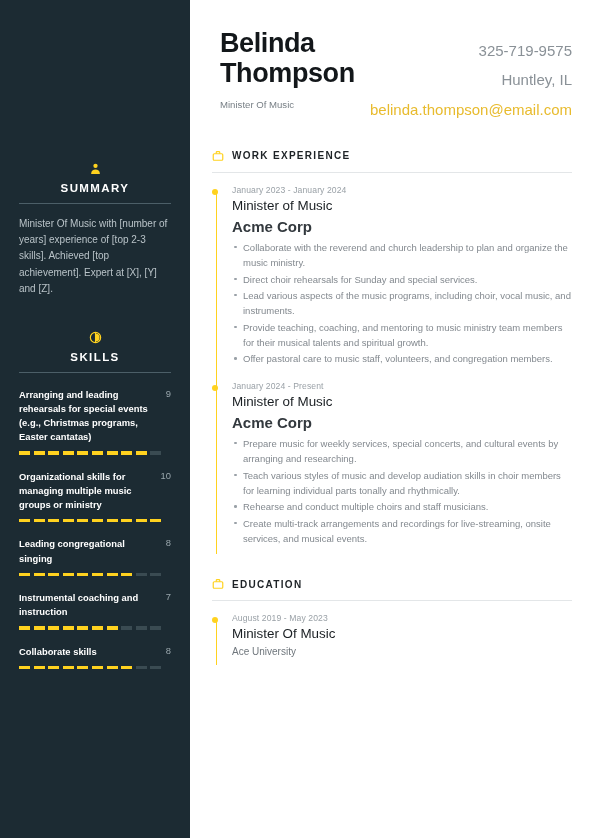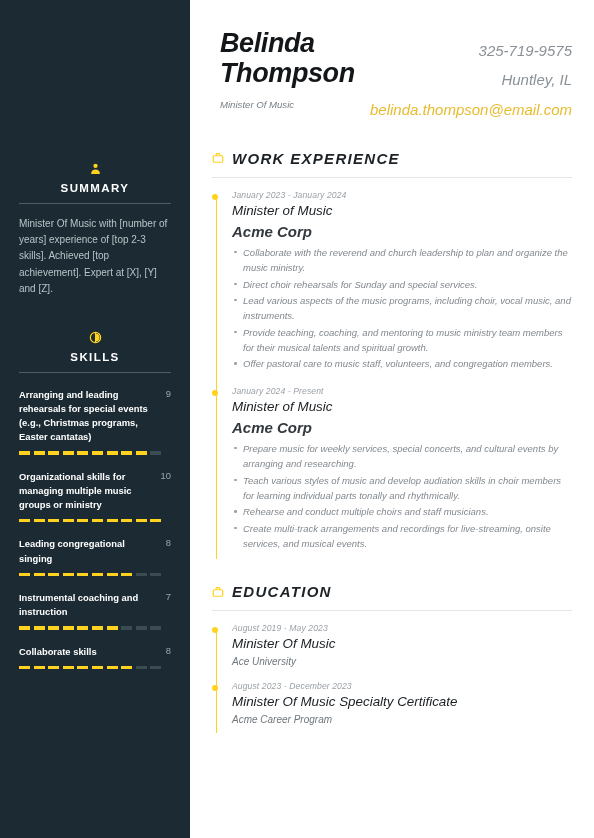--- a/index.html
+++ b/index.html
@@ -40,37 +40,37 @@
   .skill-name {
     color: #ffffff; font-size: 9.4px; font-weight: bold; line-height: 1.5;
     flex: 1 1 auto;
   }
   .skill-val { color: #9aa7ad; font-size: 9.4px; flex: 0 0 auto; padding-left: 2px; }
   .dashes { display: flex; gap: 3.6px; margin-top: 7px; }
   .dash { width: 11px; height: 3.4px; background: #3a4b52; border-radius: 0; }
   .dash.on { background: #ffd21f; }
 
   
-  .main { flex: 1 1 auto; height: 810px; padding: 22px 22px 0 22px; background:#fff;font-style:italic; }
+  .main { flex: 1 1 auto; height: 810px; padding: 22px 22px 0 22px; background:#fff; }
 
   .hdr { display: flex; justify-content: space-between; align-items: flex-start; padding: 0 0 0 8px; }
   .hdr-left { padding-top: 6px; }
   .name {
     font-size: 27px; font-weight: bold; color: #13171a;
     line-height: 1.12; letter-spacing: -0.4px;
   }
   .role { font-size: 9.6px; color: #777f85; margin-top: 11px; }
   .hdr-right { text-align: right; padding-top: 14px; }
   .hdr-right div { font-size: 15px; color: #8a9197; line-height: 1.95; }
   .hdr-right .email { color: #e8bb2e; }
 
   .sec { margin-top: 26px; }
   .sec-head { display: flex; align-items: center; gap: 8px; }
   .sec-head .ttl {
-    font-size: 15px; font-weight: bold; color: #1d2226; letter-spacing: 1.3px;
+    font-size: 10px; font-weight: bold; color: #1d2226; letter-spacing: 1.3px;
   }
   .sec-rule { height: 1px; background: #e3e6e8; margin-top: 10px; }
 
   .tl { position: relative; padding-left: 20px; margin-top: 12px; }
   .tl-line {
     position: absolute; left: 3.6px; top: 6px; bottom: 6px;
     width: 1.4px; background: #ffd21f;
   }
   .entry { position: relative; padding-bottom: 14px; }
   .dot {
@@ -292,24 +292,18 @@
       <div class="sec-rule"></div>
       <div class="tl">
         <div class="tl-line"></div>
         <div id="edu-list">
             <div class="entry">
               <div class="dot"></div>
               <div class="dates">August 2019 - May 2023</div>
               <div class="job-title">Minister Of Music</div>
               <div class="org light">Ace University</div>
             </div>
-            <div class="entry">
-              <div class="dot"></div>
-              <div class="dates">August 2023 - December 2023</div>
-              <div class="job-title">Minister Of Music Specialty Certificate</div>
-              <div class="org light">Acme Career Program</div>
-            </div>
           </div>
       </div>
     </section>
 
   </main>
 </div>
 
 </body></html>

